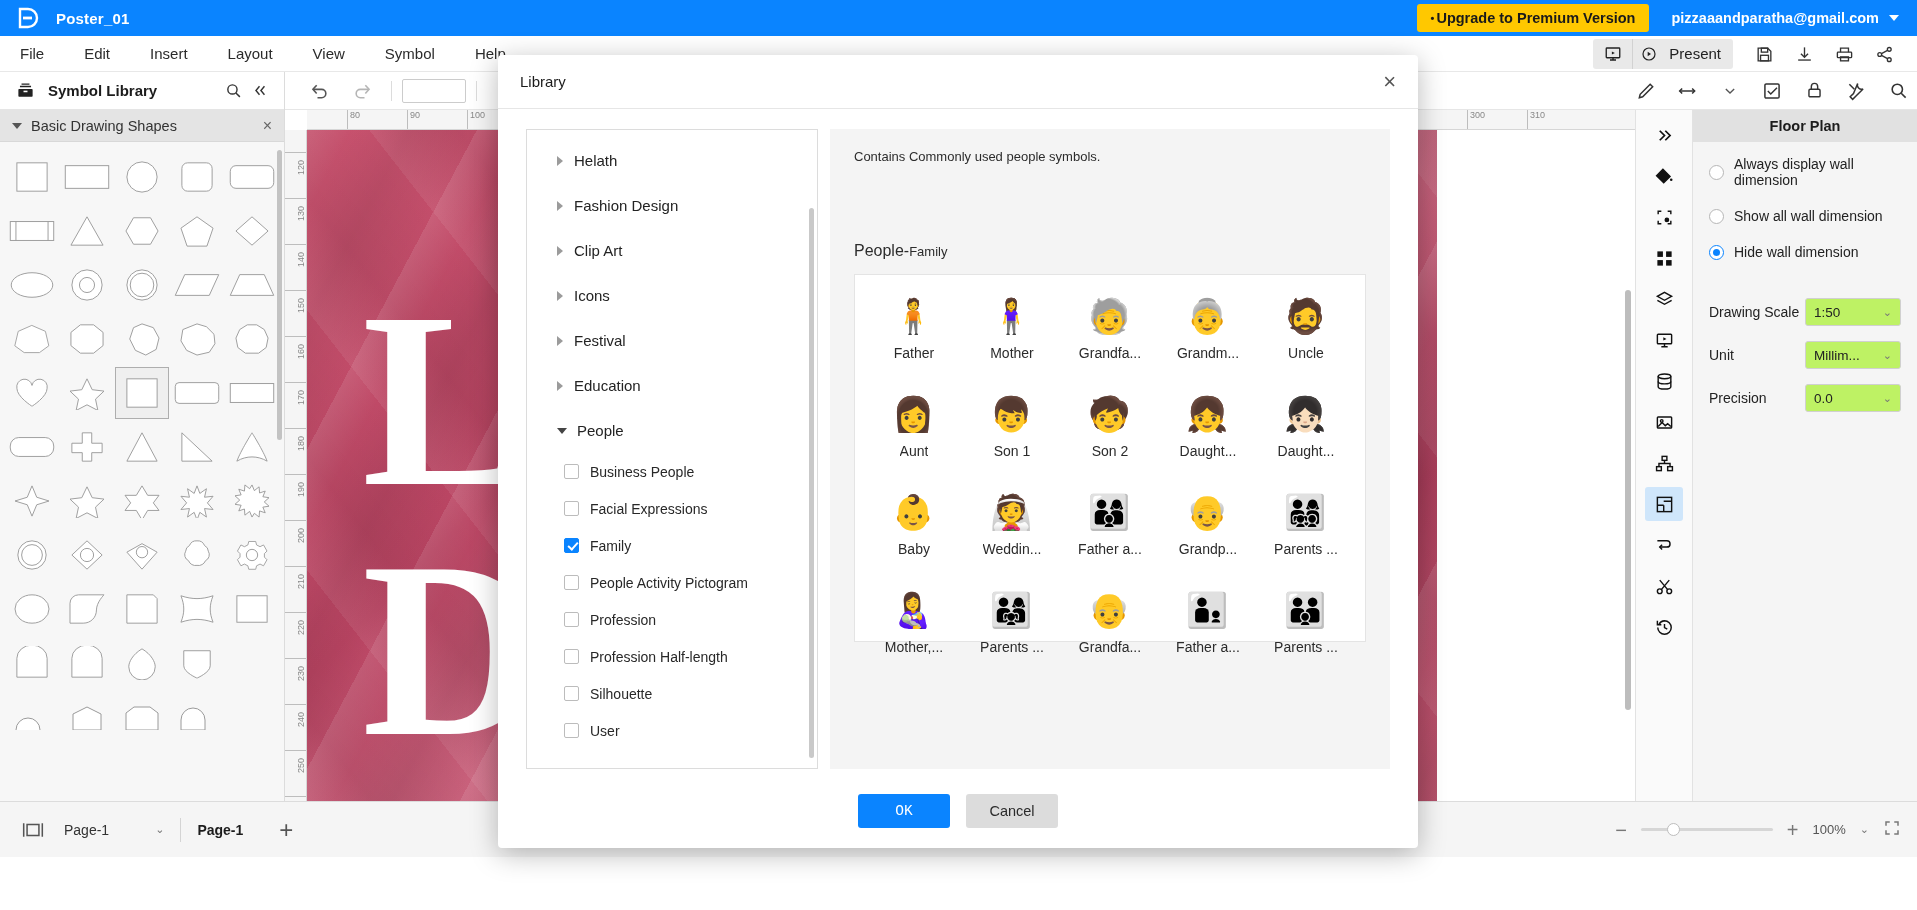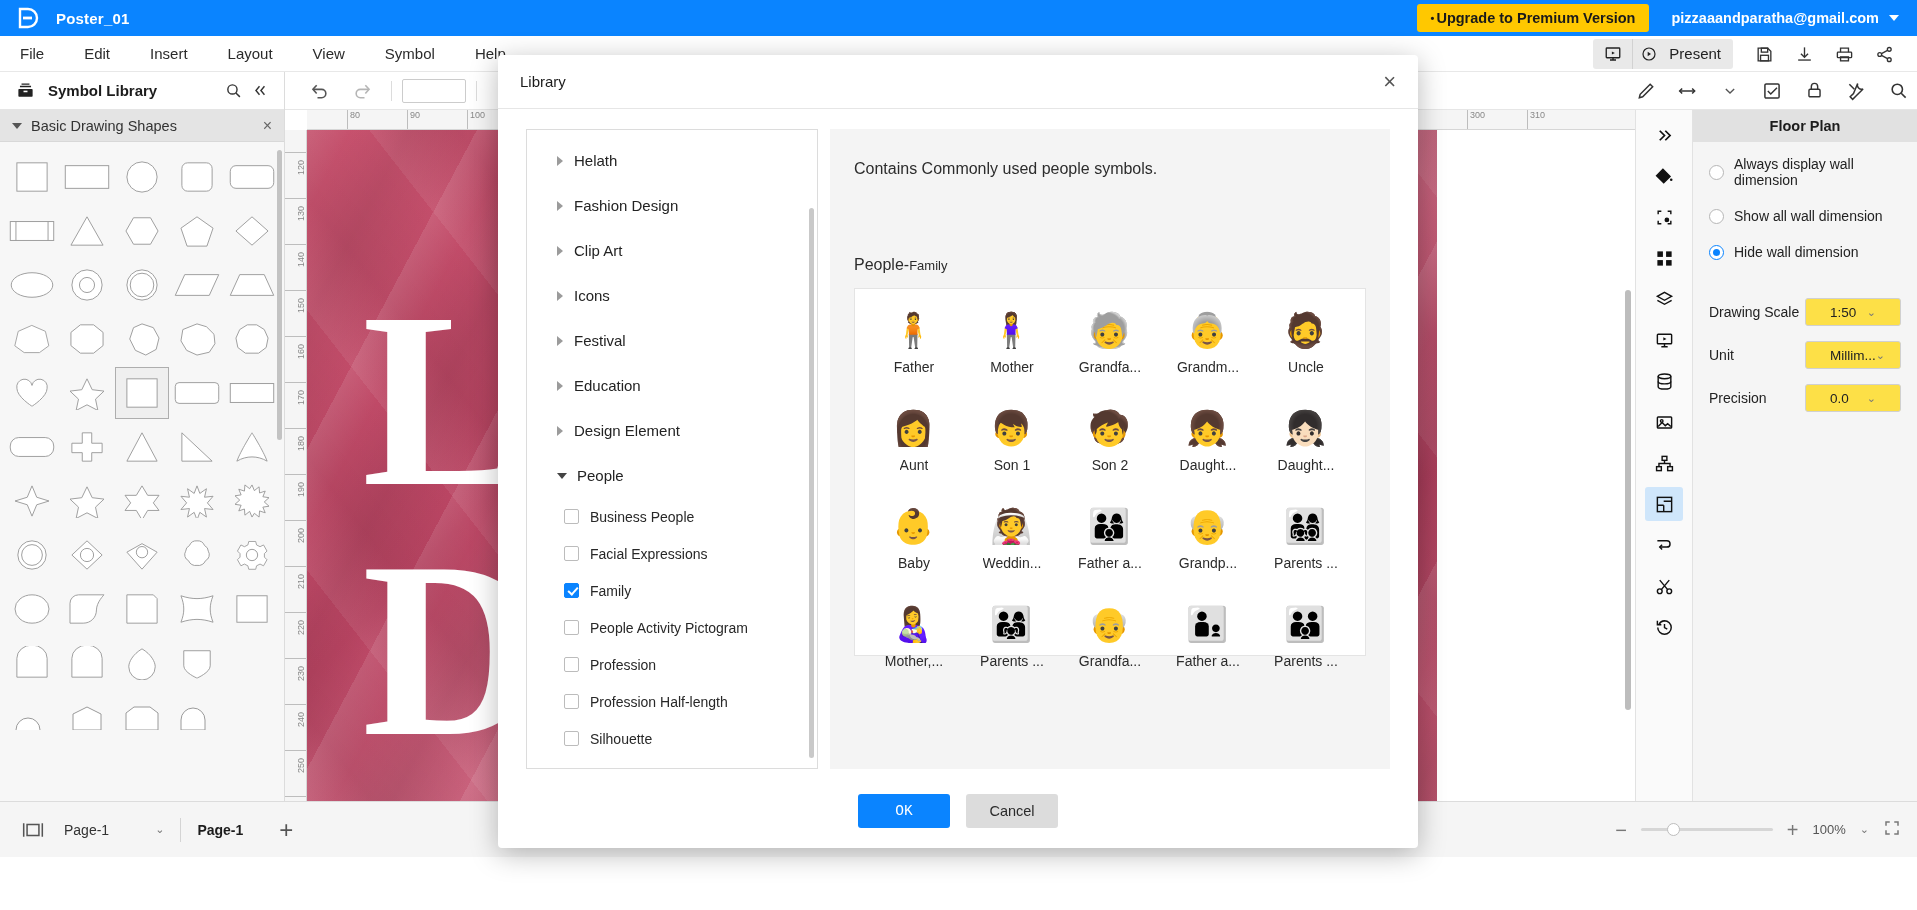--- a/index.html
+++ b/index.html
@@ -145,22 +145,22 @@
     margin-right: 10px; flex-shrink: 0; position: relative;
   }
   .radio.on { border-color: #0a84ff; }
   .radio.on::after {
     content:''; position:absolute; left:3px; top:3px; width:7px; height:7px; border-radius:50%; background:#0a84ff;
   }
   .radio-lbl { font-size: 14px; color: #222; }
   .prop-row { display: flex; align-items: center; justify-content: space-between; margin-bottom: 15px; }
   .prop-lbl { font-size: 14px; color: #222; }
   .sel-box {
-    width: 96px; height: 28px; background: #fde047; border: 1px solid #d0d0d0; border-radius: 3px;
-    display: flex; align-items: center; justify-content: space-between; padding: 0 24px; font-size: 13.5px; color: #222;
+    width: 96px; height: 28px; background: #bef264; border: 1px solid #d0d0d0; border-radius: 3px;
+    display: flex; align-items: center; justify-content: space-between; padding: 0 8px; font-size: 13.5px; color: #222;
   }
   .chev { color: #777; font-size: 11px; }
 
   
   .bottombar {
     position: absolute; left: 0; bottom: 0; width: 1917px; height: 56px;
     background: #f5f5f5; border-top: 1px solid #dcdcdc; display: flex; align-items: center; padding: 0 16px;
   }
   .bb-ico { width: 34px; height: 30px; display: flex; align-items: center; justify-content: center; color: #4a4a4a; }
   .bb-pagesel { display: flex; align-items: center; gap: 46px; margin-left: 14px; font-size: 14px; color: #333; }
@@ -197,21 +197,21 @@
   .cbx {
     width: 15px; height: 15px; border: 1.4px solid #bcbcbc; border-radius: 2px; background: #fff;
     margin-right: 11px; flex-shrink: 0; position: relative;
   }
   .cbx.on { background: #0a84ff; border-color: #0a84ff; }
   .cbx.on::after {
     content: ''; position: absolute; left: 4.5px; top: 1px; width: 4px; height: 8px;
     border: solid #fff; border-width: 0 2px 2px 0; transform: rotate(42deg);
   }
   .detail-pane { flex: 1; background: #f4f4f4; padding: 20px 24px 0 24px; margin-left: 12px; }
-  .detail-desc { font-size: 16px; color: #2c2c2c; margin-top: 11px; }
+  .detail-desc { font-size: 13px; color: #2c2c2c; }
   .detail-group { font-size: 16px; color: #2c2c2c; margin-top: 78px; margin-bottom: 14px; }
   .detail-group .sub { font-size: 13px; }
   .sym-box { background: #fff; border: 1px solid #e4e4e4; padding: 12px 10px 14px 10px; height: 368px; }
   .sym-grid { display: grid; grid-template-columns: repeat(5, 1fr); row-gap: 0px; }
   .sym-cell { display: flex; flex-direction: column; align-items: center; justify-content: flex-start; height: 98px; padding-top: 6px; }
   .sym-emoji { font-size: 34px; line-height: 44px; height: 46px; display: flex; align-items: center; }
   .sym-lbl { font-size: 14px; color: #2b2b2b; margin-top: 6px; max-width: 98px; overflow: hidden; white-space: nowrap; text-overflow: ellipsis; text-align: center; }
   .dlg-foot { height: 78px; display: flex; align-items: center; justify-content: center; gap: 16px; padding-top: 6px; }
   .btn-ok {
     width: 92px; height: 34px; background: #0a84ff; color: #fff; font-size: 14.5px;
@@ -937,24 +937,20 @@
         </div>
         <div class="tnode">
           <span class="tri-r"></span>
           <span>Festival</span>
         </div>
         <div class="tnode">
           <span class="tri-r"></span>
           <span>Education</span>
         </div>
         <div class="tnode">
-          <span class="tri-r"></span>
-          <span>Design Element</span>
-        </div>
-        <div class="tnode">
           <span class="tri-d"></span>
           <span>People</span>
         </div>
 
         <div class="tleaf">
           <span class="cbx"></span>
           <span>Business People</span>
         </div>
         <div class="tleaf">
           <span class="cbx"></span>

